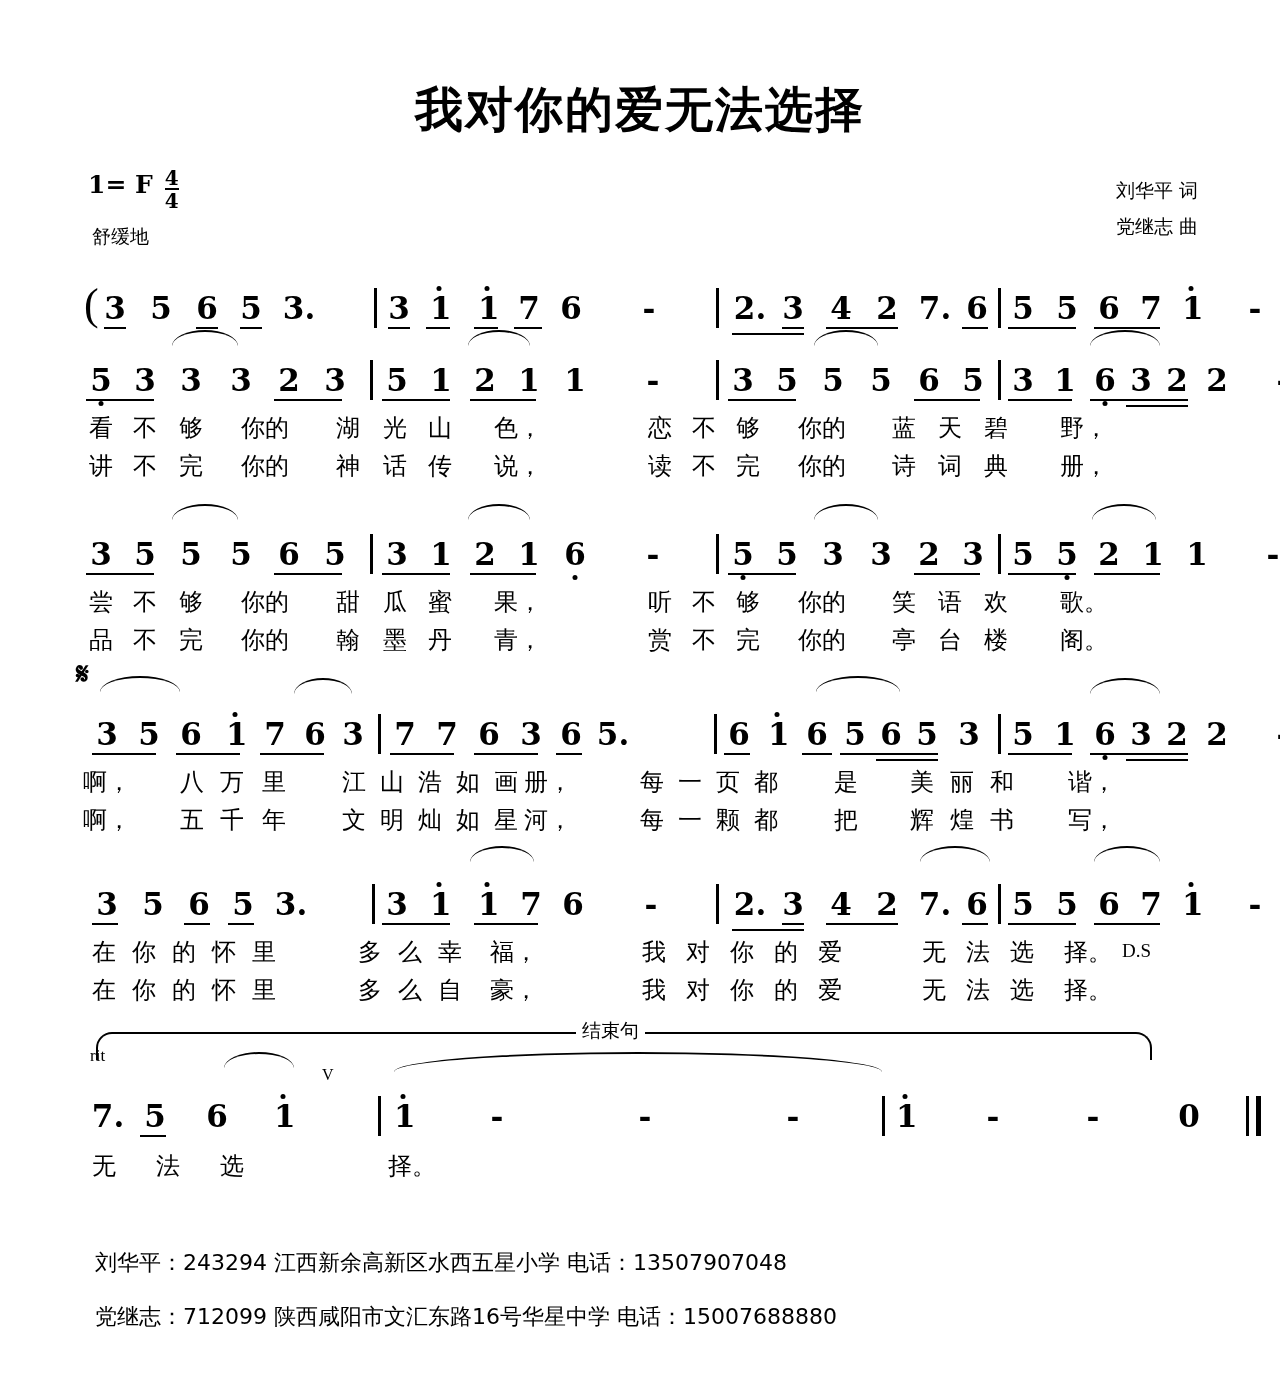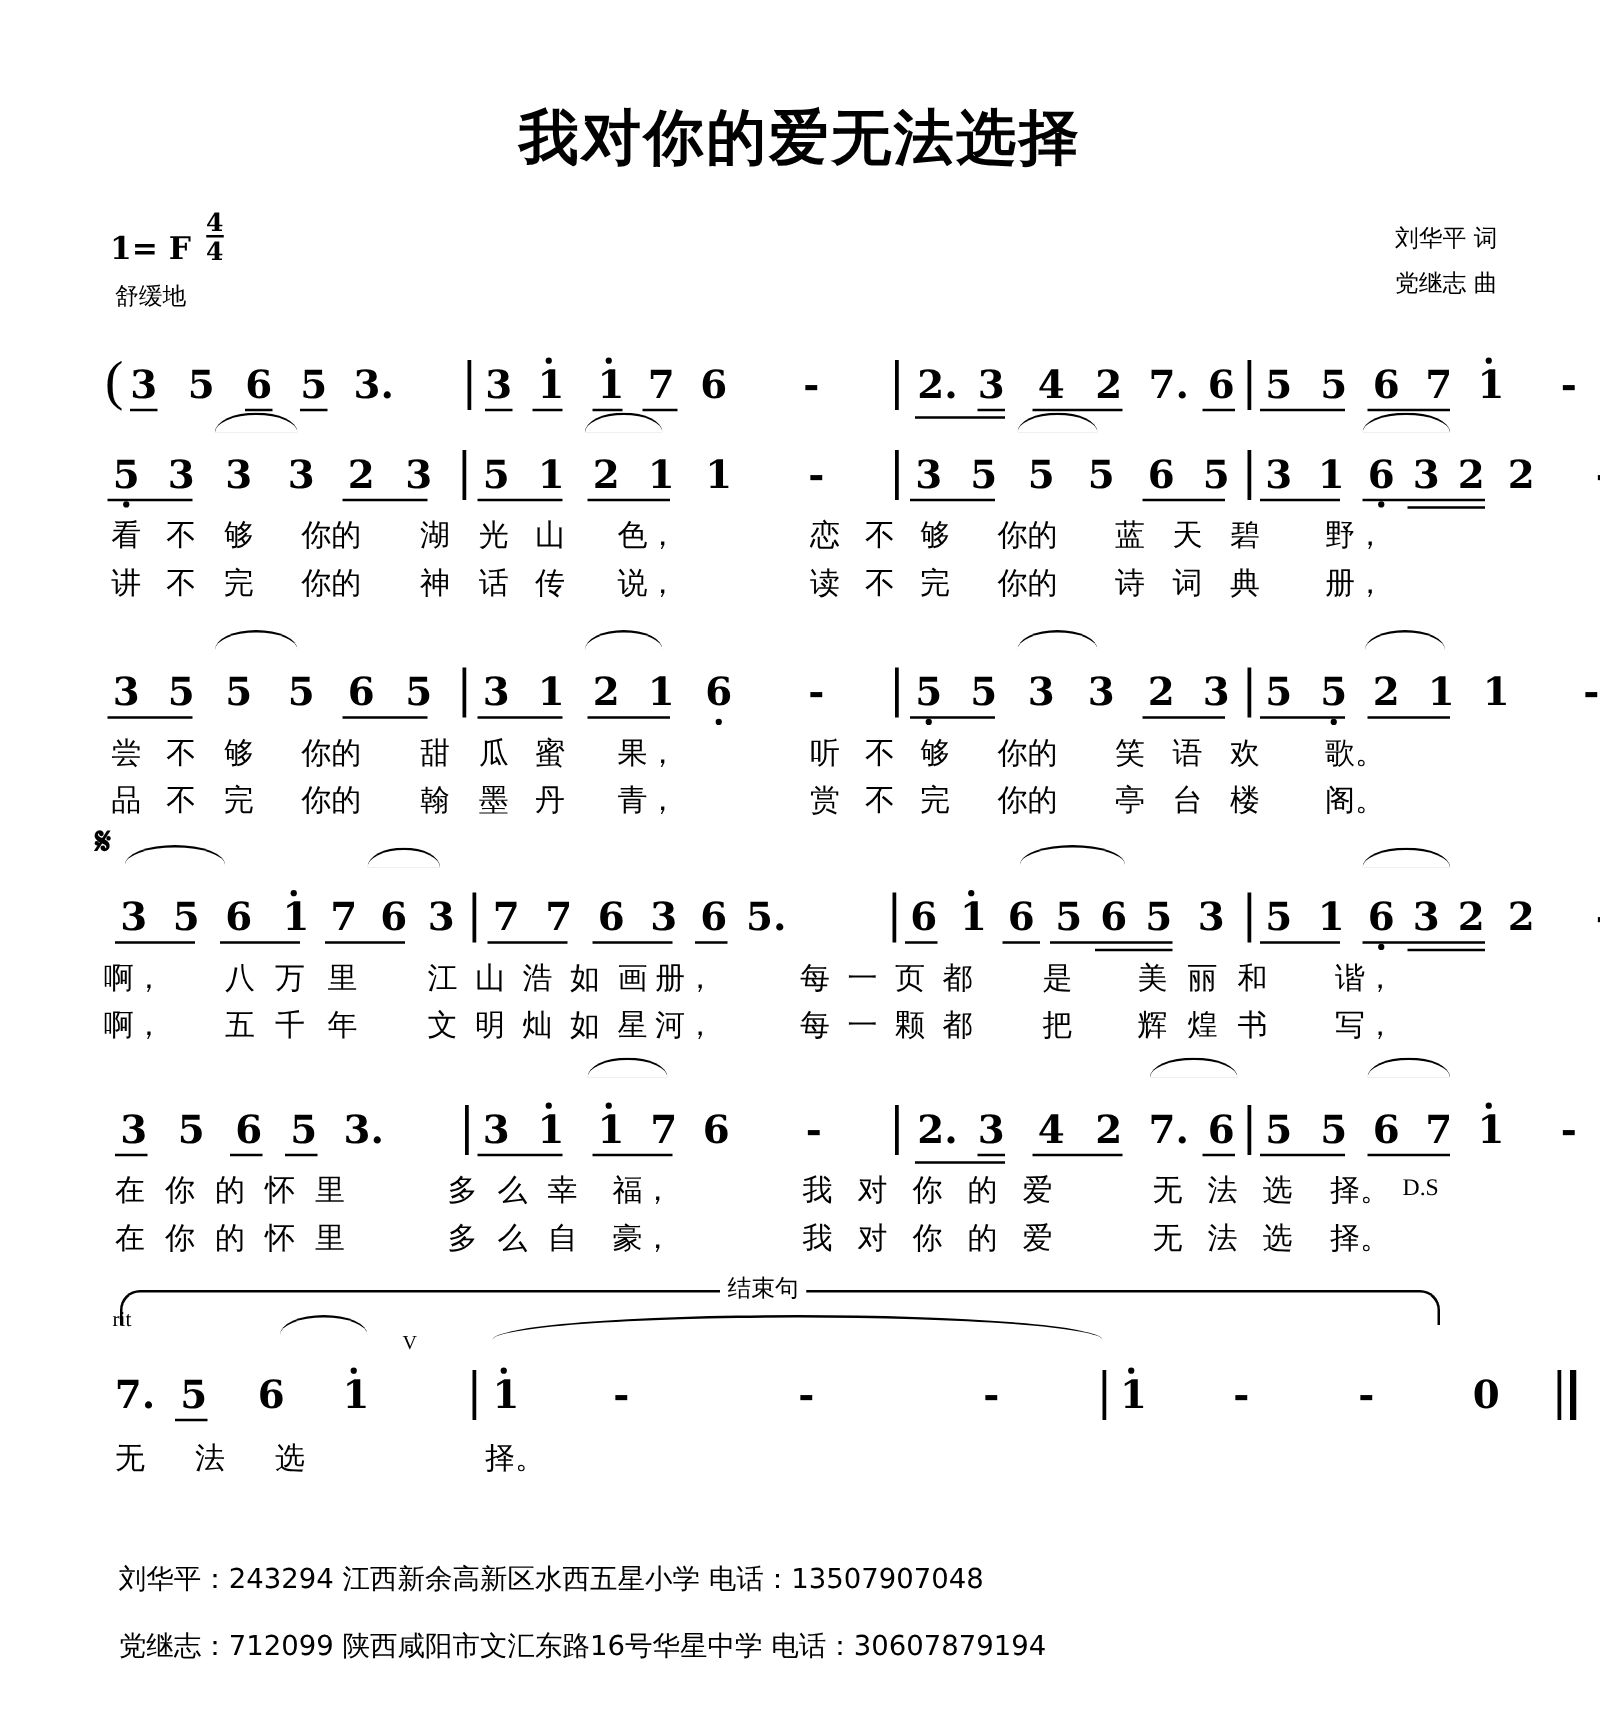--- a/index.html
+++ b/index.html
@@ -31,21 +31,21 @@
 
   
   .keysig {
     position: absolute;
     left: 88px;
     top: 170px;
     font-family: "DejaVu Serif", serif;
     font-size: 25px;
     font-weight: bold;
     display: flex;
-    align-items: flex-end;
+    align-items: flex-start;
   }
   .keysig .frac {
     display: inline-block;
     text-align: center;
     line-height: 1.0;
     margin-left: 12px;
     font-size: 20px;
     position: relative;
     top: -2px;
   }
@@ -691,13 +691,13 @@
 
   <div class="lyricrow" style="margin-top:18px;">
     <span class="lyr" style="left:22px;">无</span>
     <span class="lyr" style="left:86px;">法</span>
     <span class="lyr" style="left:150px;">选</span>
     <span class="lyr" style="left:330px;">择。</span>
   </div>
 </div>
 
 <div class="footer-line a">刘华平：243294  江西新余高新区水西五星小学   电话：13507907048</div>
-<div class="footer-line b">党继志：712099  陕西咸阳市文汇东路16号华星中学   电话：30607879194</div>
+<div class="footer-line b">党继志：712099  陕西咸阳市文汇东路16号华星中学   电话：15007688880</div>
 
 </body></html>

